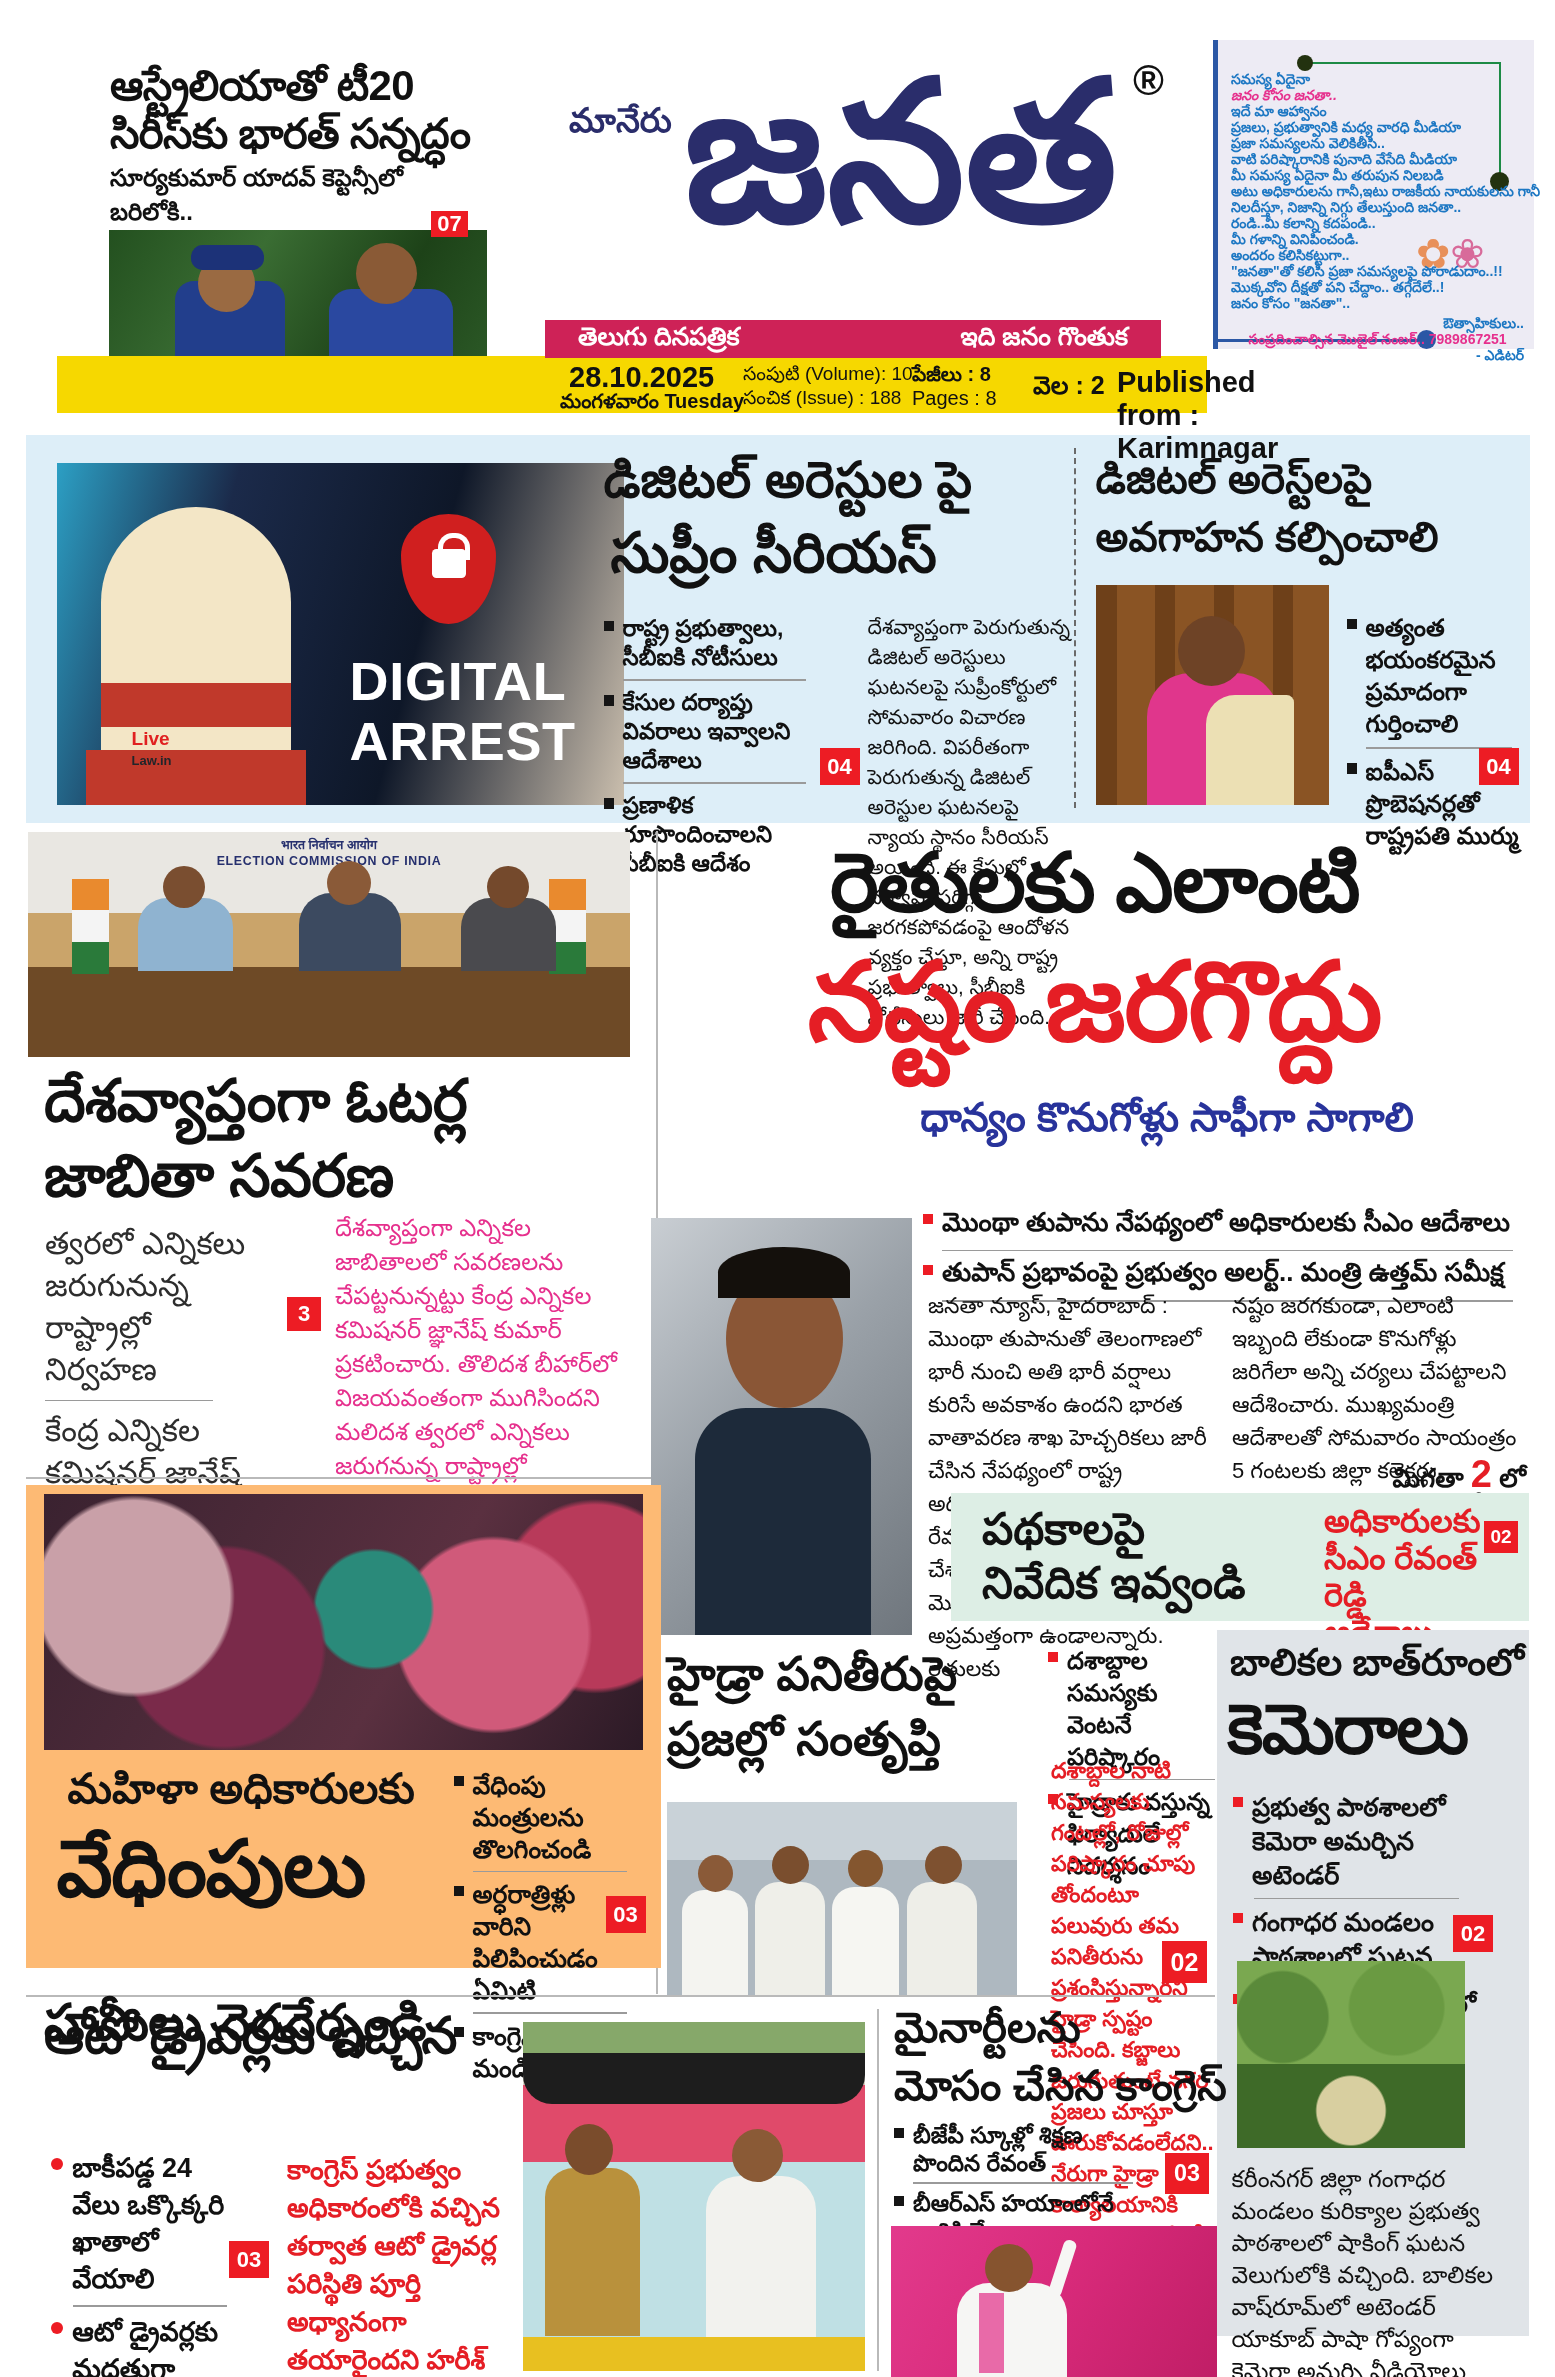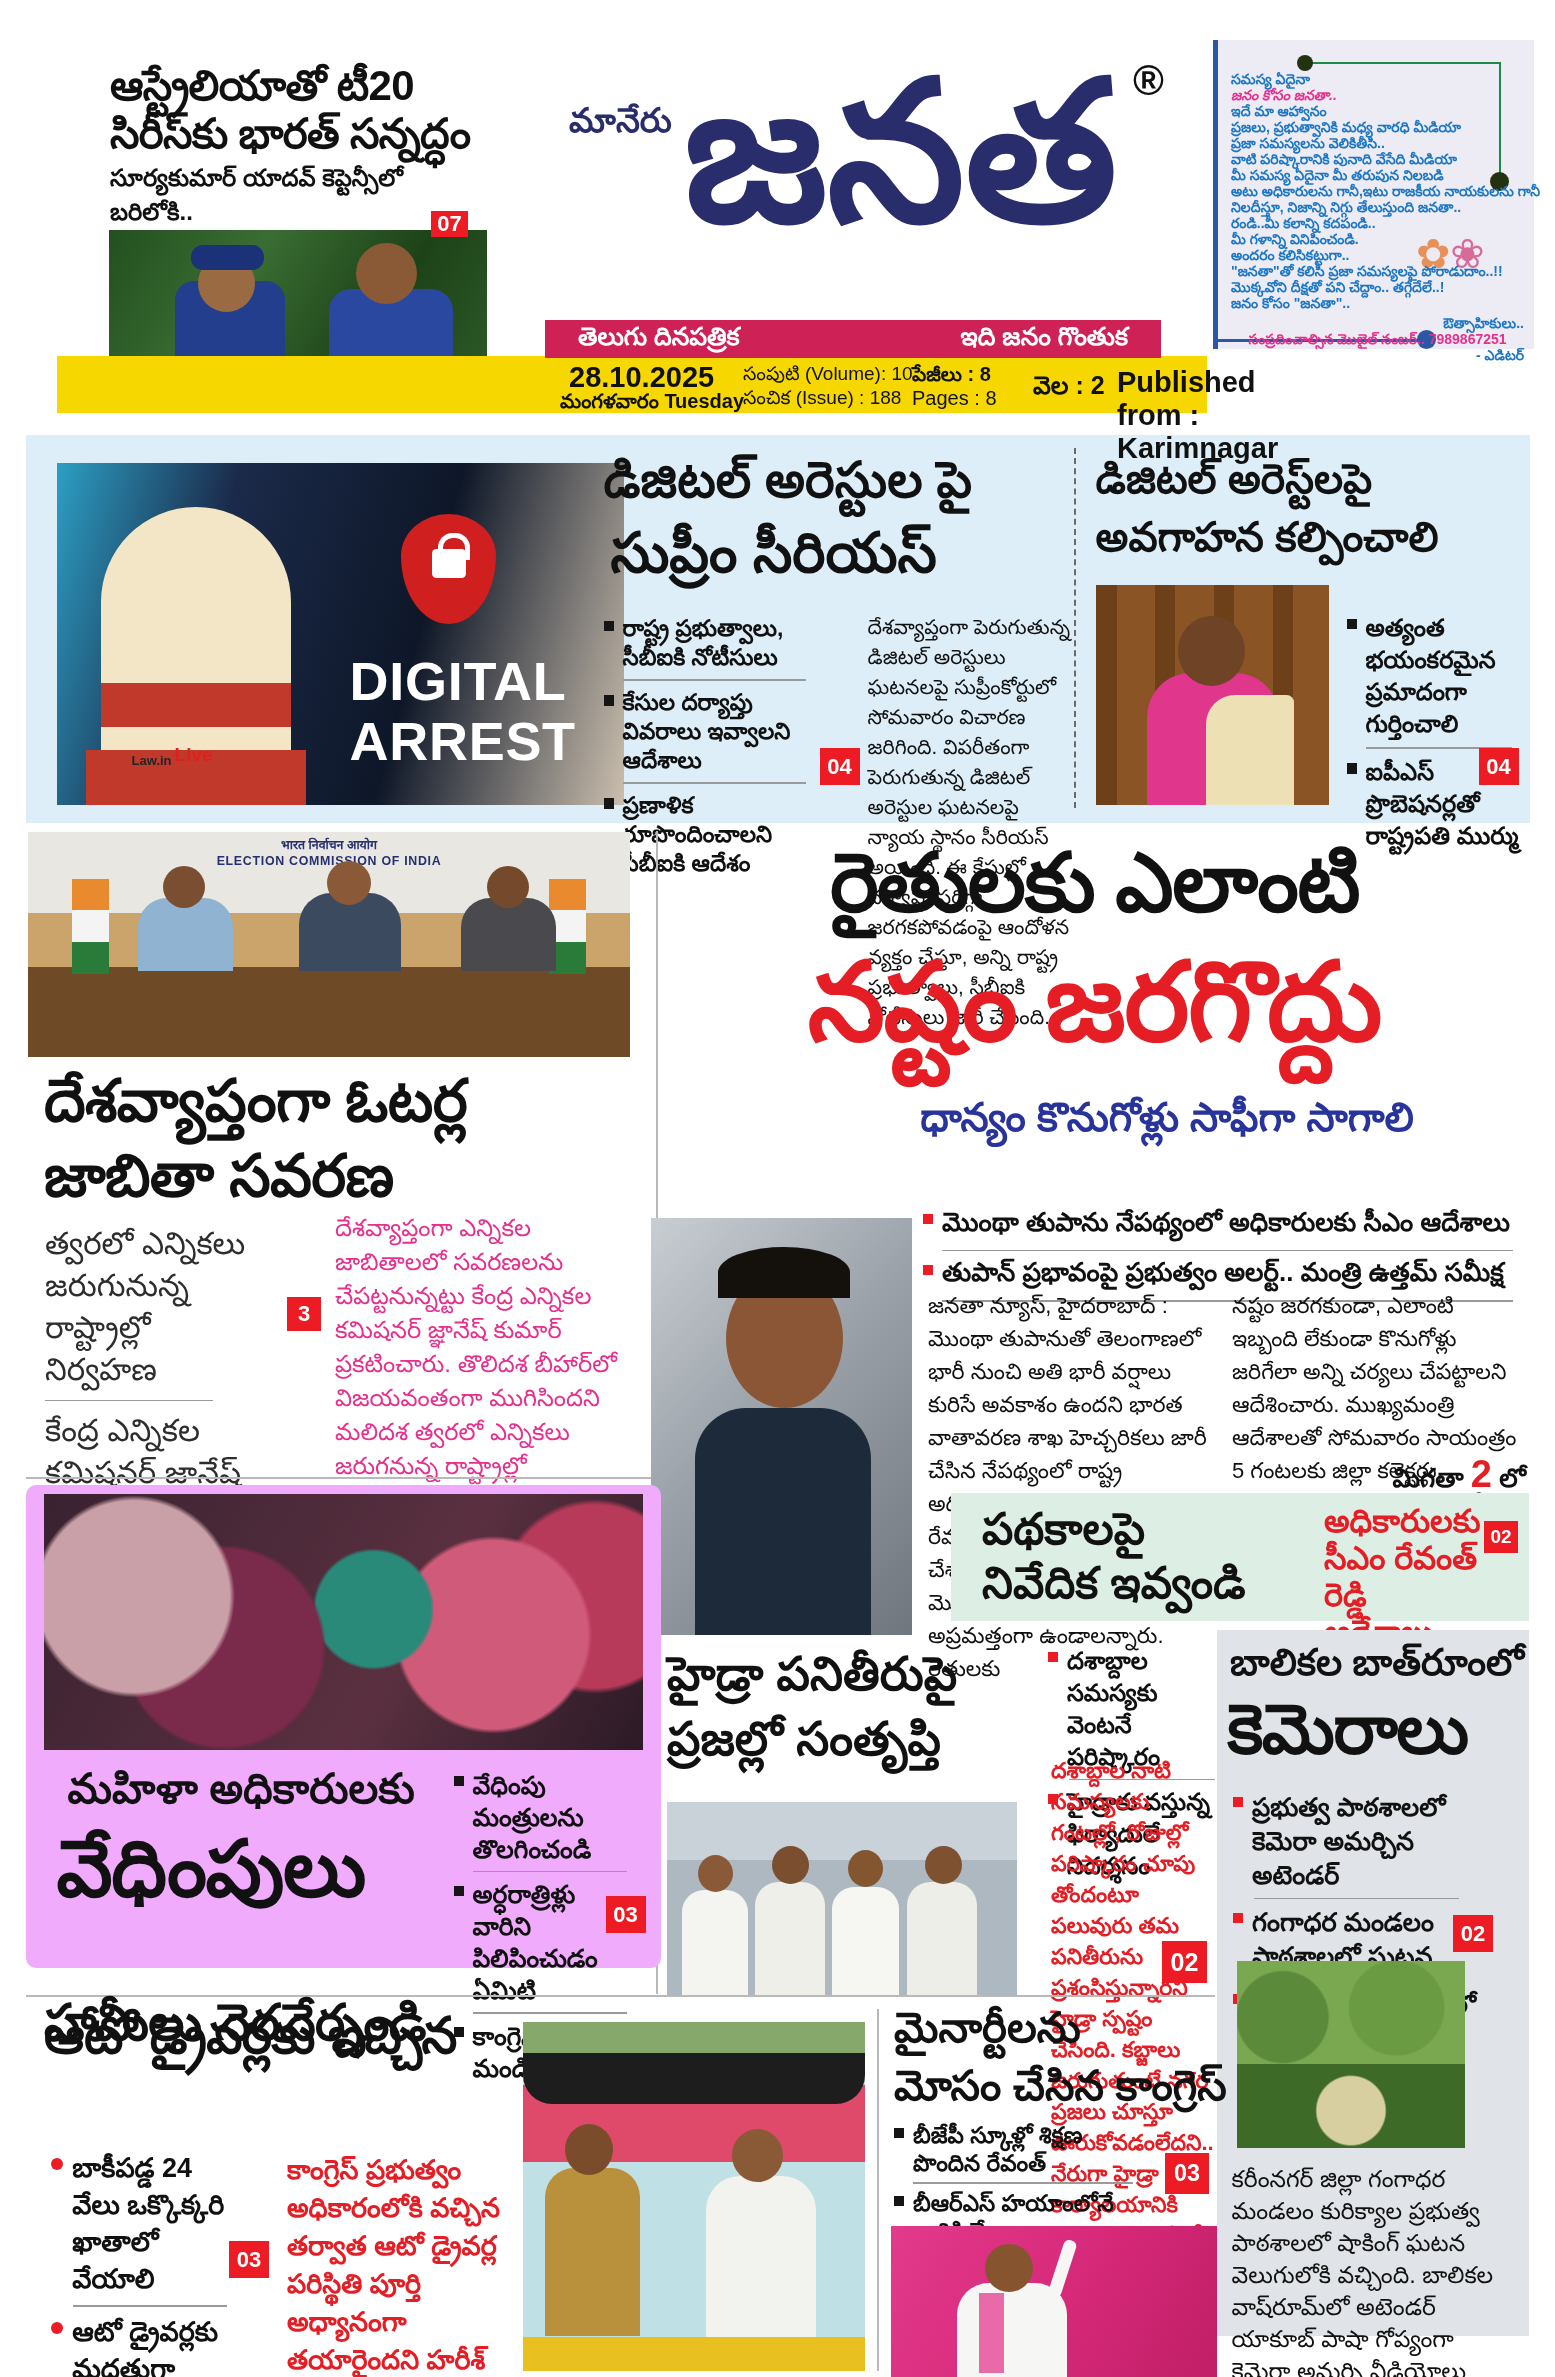--- a/index.html
+++ b/index.html
@@ -100,21 +100,21 @@
 
     <div class="photo" style="left:31px;top:28px;width:556px;height:342px;background:linear-gradient(105deg,#2c9fc4 0%,#1b2a4a 28%,#0e1728 62%,#cbbfae 100%);padding-left:11px;">
       <div class="abs" style="left:44px;top:44px;width:190px;height:300px;background:#f3e6c6;border-radius:95px 95px 0 0;"></div>
       <div class="abs" style="left:44px;top:220px;width:190px;height:44px;background:#c0392b;"></div>
       <div class="abs" style="left:29px;top:287px;width:220px;height:59px;background:#c0392b;"></div>
       <div class="abs" style="left:344px;top:51px;width:95px;height:110px;background:#d01f1f;border-radius:50% 50% 50% 50%/38% 38% 62% 62%;"></div>
       <div class="abs" style="left:375px;top:86px;width:34px;height:29px;background:#fff;border-radius:4.4px;"></div>
       <div class="abs" style="left:381px;top:70px;width:22px;height:22px;border:5.9px solid #fff;border-bottom:none;border-radius:14.6px 14.6px 0 0;"></div>
       <div class="abs w9" style="left:293px;top:187px;font-size:54px;color:#fff;letter-spacing:0.7px;">DIGITAL</div>
       <div class="abs w9" style="left:293px;top:247px;font-size:54px;color:#fff;letter-spacing:0.7px;">ARREST</div>
-      <div class="abs w9" style="left:75px;top:281px;font-size:19px;color:#e02020;margin-left:43px;">Live</div>
+      <div class="abs w9" style="left:75px;top:265px;font-size:19px;color:#e02020;">Live</div>
       <div class="abs w9" style="left:75px;top:290px;font-size:13px;color:#22252a;">Law.in</div>
     </div>
 
     <div class="abs w9" style="left:578px;top:16px;font-size:50px;">డిజిటల్ అరెస్టుల పై</div>
     <div class="abs w9" style="left:585px;top:85px;font-size:56px;">సుప్రీం సీరియస్</div>
 
     <div class="abs" style="left:578px;top:179px;width:220px;font-size:23px;font-weight:700;line-height:29px;">
       <div class="bul">
           <span class="sqm"></span>
           <span>రాష్ట్ర ప్రభుత్వాలు, సీబీఐకి నోటీసులు</span>
@@ -218,21 +218,21 @@
 
   <section class="abs" style="left:951px;top:1493px;width:578px;height:128px;background:#ddeee5;">
     <div class="abs w9" style="left:31px;top:8.8px;width:337px;font-size:44px;line-height:54px;">
       <div>పథకాలపై</div>
       <div>నివేదిక ఇవ్వండి</div>
     </div>
     <div class="abs" style="left:373px;top:10.2px;width:157px;font-size:32px;line-height:37px;font-weight:800;color:#e51e25;">అధికారులకు సీఎం రేవంత్ రెడ్డి ఆదేశాలు</div>
     <div class="badge" style="left:533px;top:28px;width:34px;height:32px;font-size:19px;">02</div>
   </section>
 
-  <section class="abs" style="left:25.6px;top:1485px;width:635px;height:483px;background:#f0abfc;border-radius:10px;">
+  <section class="abs" style="left:25.6px;top:1485px;width:635px;height:483px;background:#fdba74;">
     <div class="photo" style="left:18.3px;top:8.8px;width:599px;height:256px;background:radial-gradient(circle at 15% 40%,#c9a0a8 0 18%,transparent 19%),radial-gradient(circle at 30% 60%,#7a2a4a 0 22%,transparent 23%),radial-gradient(circle at 55% 45%,#2a8a7a 0 16%,transparent 17%),radial-gradient(circle at 75% 55%,#d05a7a 0 20%,transparent 21%),radial-gradient(circle at 92% 40%,#b83a5a 0 16%,transparent 17%),linear-gradient(120deg,#3a2230,#5a3040 60%,#2c1a26);"></div>
     <div class="abs w9" style="left:42px;top:280px;font-size:42px;">మహిళా అధికారులకు</div>
     <div class="abs w9" style="left:31px;top:338px;font-size:79px;letter-spacing:-1.5px;">వేధింపులు</div>
     <div class="abs" style="left:428px;top:284px;width:187px;font-size:25px;font-weight:700;line-height:32px;">
       <div class="bul">
           <span class="sqm"></span>
           <span>వేధింపు మంత్రులను తొలగించండి</span>
         </div>
       <div class="undl" style="margin:5.9px 0 5.9px 19px;width:154px;"></div>
       <div class="bul">

